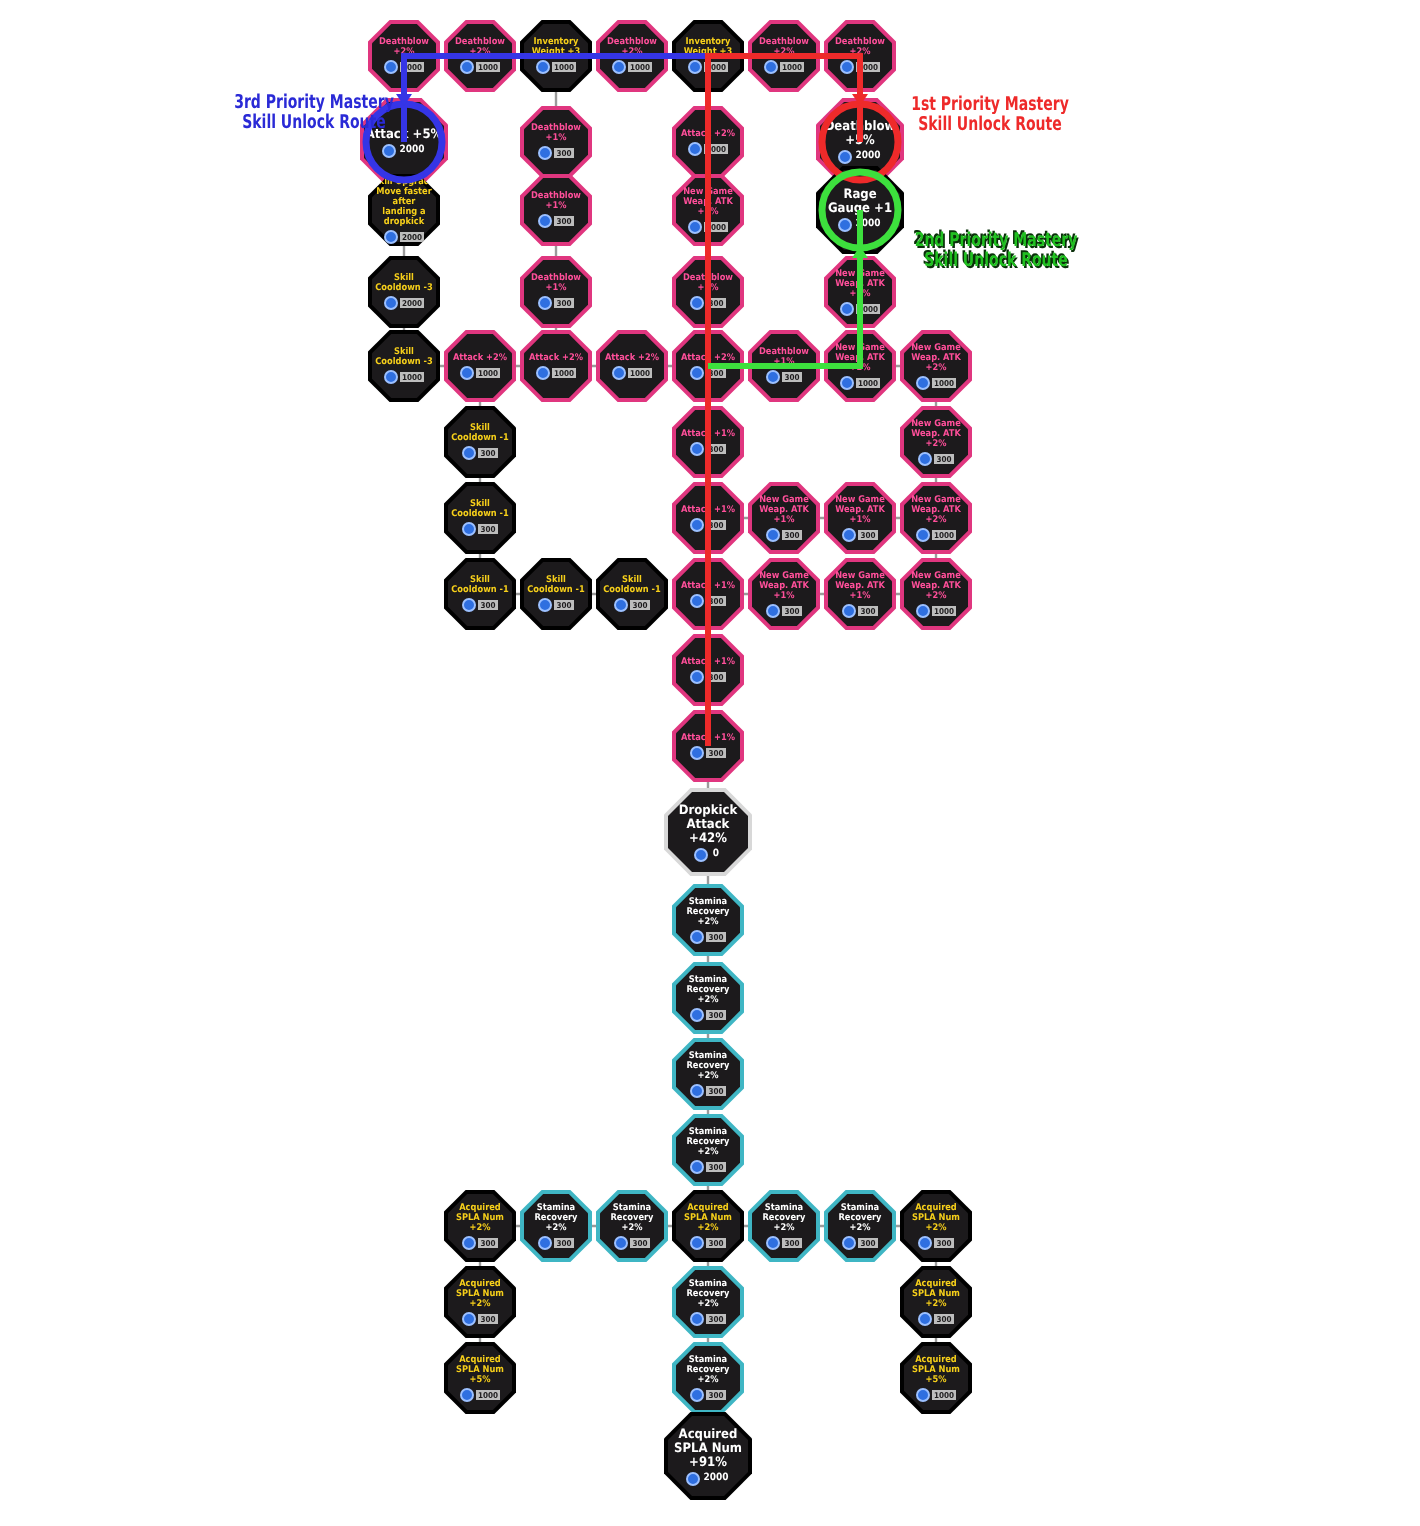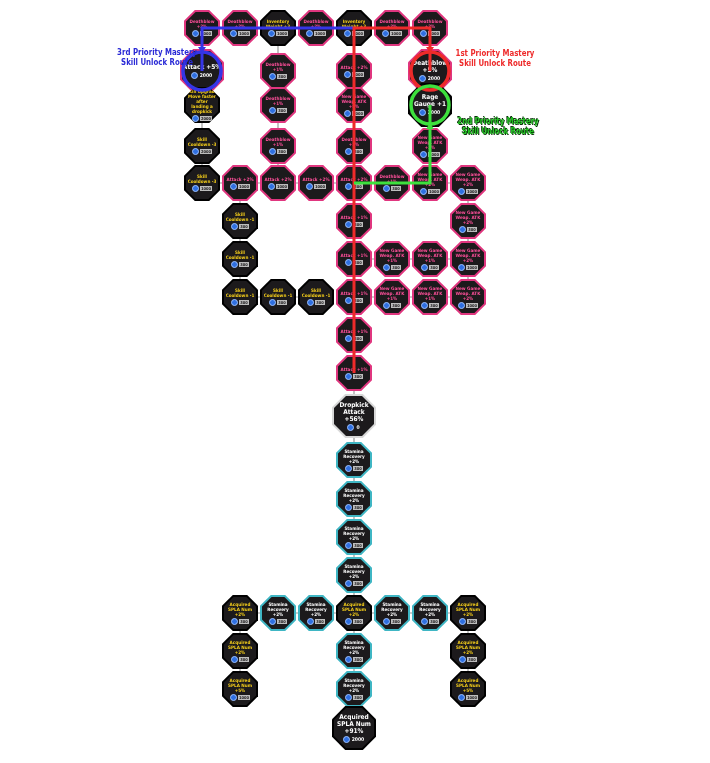--- a/index.html
+++ b/index.html
@@ -497,21 +497,21 @@
         <div class="inner"></div>
         <div class="lbl">Attack +1%</div>
         <div class="cost">
           <span class="coin"></span>
           <span class="amt">300</span>
         </div>
       </div>
       <div class="node white big" style="left: 354px; top: 416px;">
         <div class="inner"></div>
         <div class="lbl">Dropkick
-Attack +56%</div>
+Attack +42%</div>
         <div class="cost">
           <span class="coin"></span>
           <span class="amt">0</span>
         </div>
       </div>
       <div class="node teal" style="left: 354px; top: 460px;">
         <div class="inner"></div>
         <div class="lbl">Stamina
 Recovery +2%</div>
         <div class="cost">

